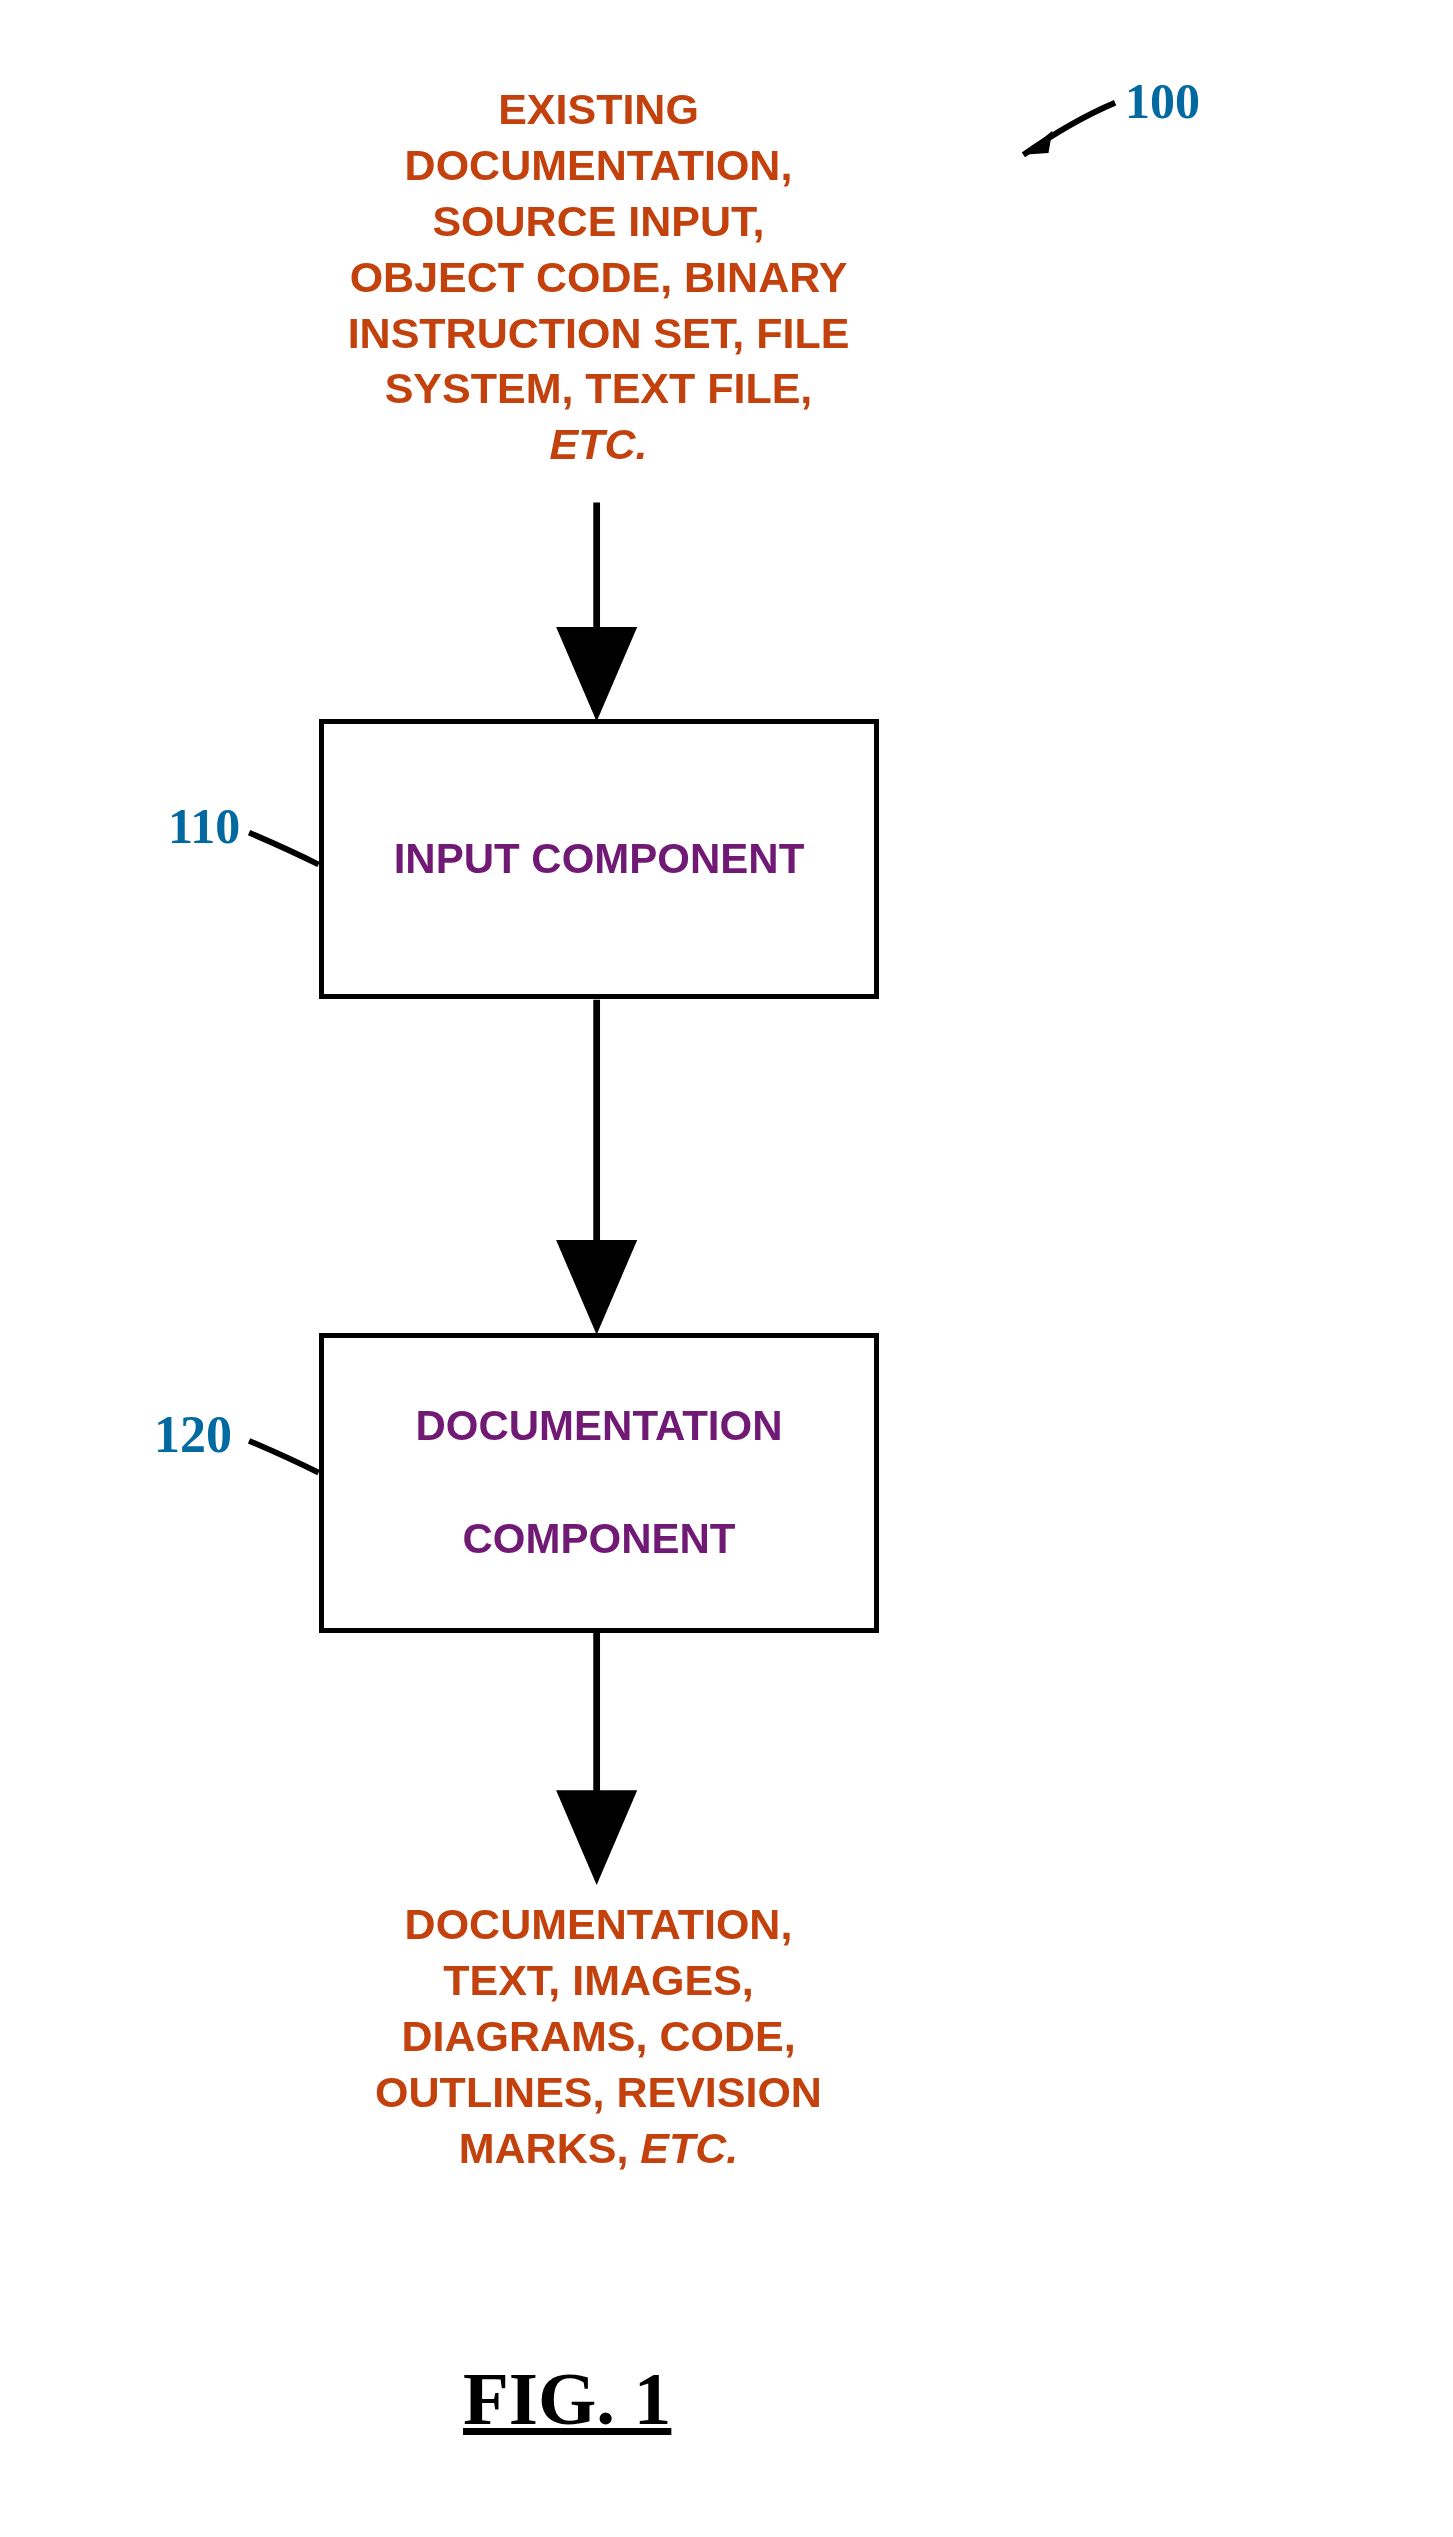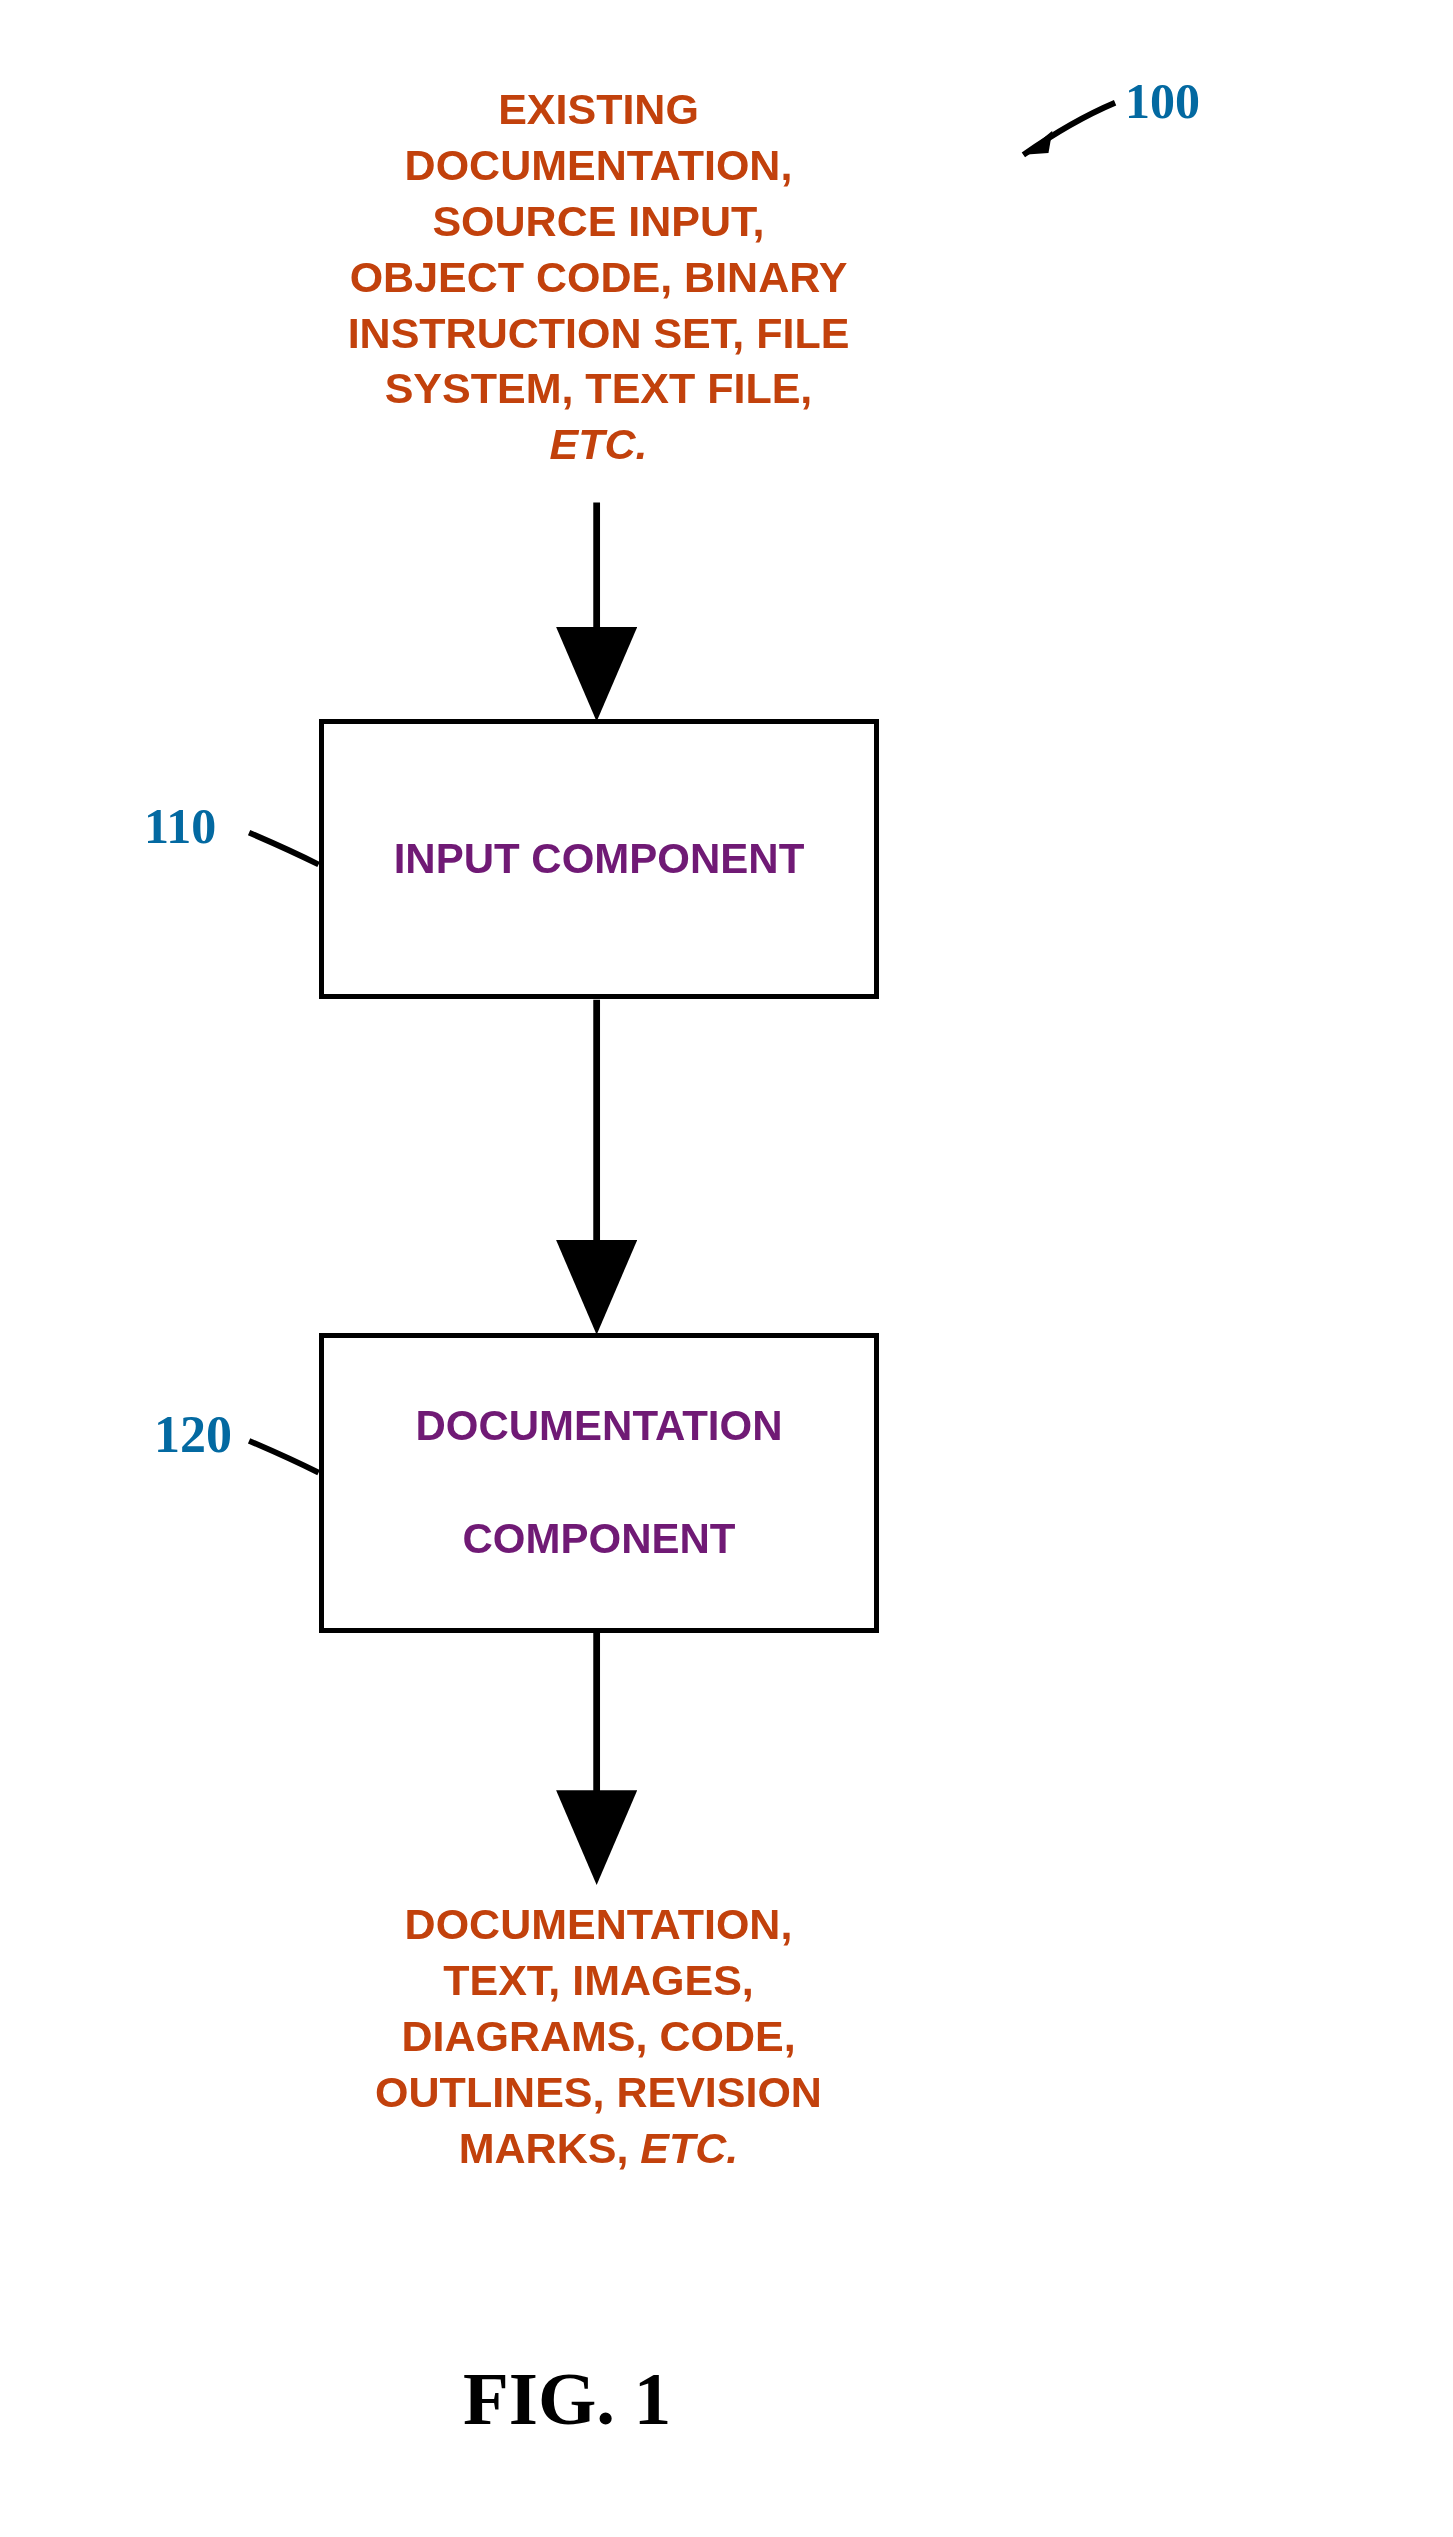--- a/index.html
+++ b/index.html
@@ -73,39 +73,39 @@
     <span>SOURCE INPUT,</span><br>
     <span>OBJECT CODE, BINARY</span><br>
     <span>INSTRUCTION SET, FILE</span><br>
     <span>SYSTEM, TEXT FILE,</span><br>
     <span class="italic">ETC.</span>
   </div>
 
   <div class="box" style="left:319px; top:719px; width:550px; height:270px; font-size:42px;">
     <span>INPUT COMPONENT</span>
   </div>
-  <div class="ref-label" style="left:144px; top:797px; font-size:50px;">110</div>
+  <div class="ref-label" style="left:168px; top:797px; font-size:50px;">110</div>
 
   <div class="box" style="left:319px; top:1333px; width:550px; height:290px; font-size:42px; line-height:1.35;">
     <span>
       <span>DOCUMENTATION</span><br>
       <span>COMPONENT</span>
     </span>
   </div>
   <div class="ref-label" style="left:154px; top:1405px; font-size:52px;">120</div>
 
   <div class="text-block" style="left:270px; top:1897px; width:657px; font-size:43px;">
     <span>DOCUMENTATION,</span><br>
     <span>TEXT, IMAGES,</span><br>
     <span>DIAGRAMS, CODE,</span><br>
     <span>OUTLINES, REVISION</span><br>
     <span>MARKS, </span><span class="italic">ETC.</span>
   </div>
 
-  <div class="fig-label" style="left:463px; top:2356px; font-size:75px;">FIG. 1</div>
+  <div class="fig-label" style="left:463px; top:2356px; font-size:75px;text-decoration:underline;">FIG. 1</div>
 
   <svg class="overlay" viewBox="0 0 1505 2628">
     <defs>
       <marker id="arrowhead" markerWidth="14" markerHeight="12" refX="12" refY="6" orient="auto">
         <polygon points="0 0, 14 6, 0 12" fill="#000"></polygon>
       </marker>
     </defs>
 
     <line x1="618" y1="520" x2="618" y2="733" stroke="#000" stroke-width="7" marker-end="url(#arrowhead)"></line>
 

